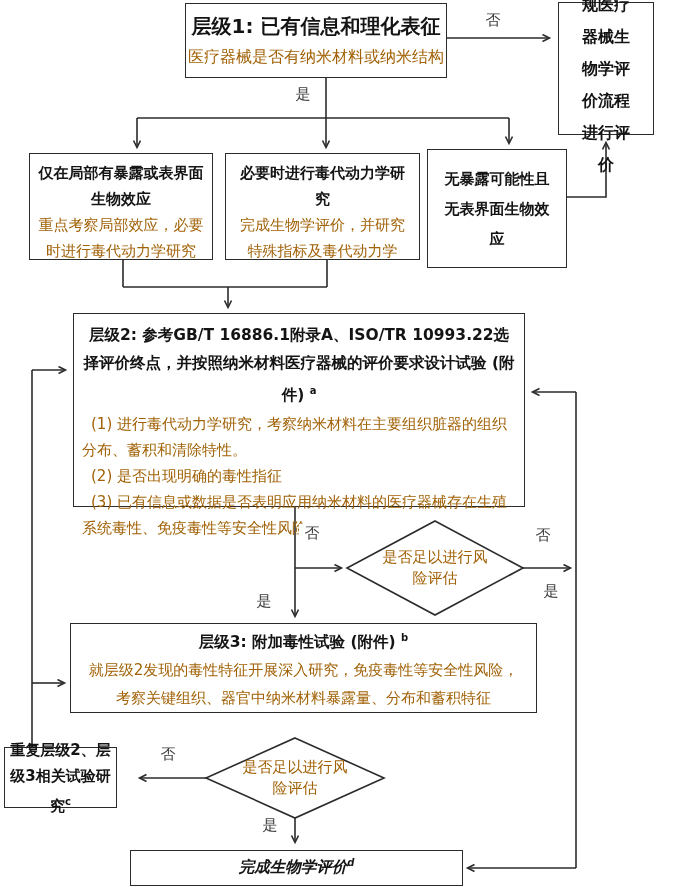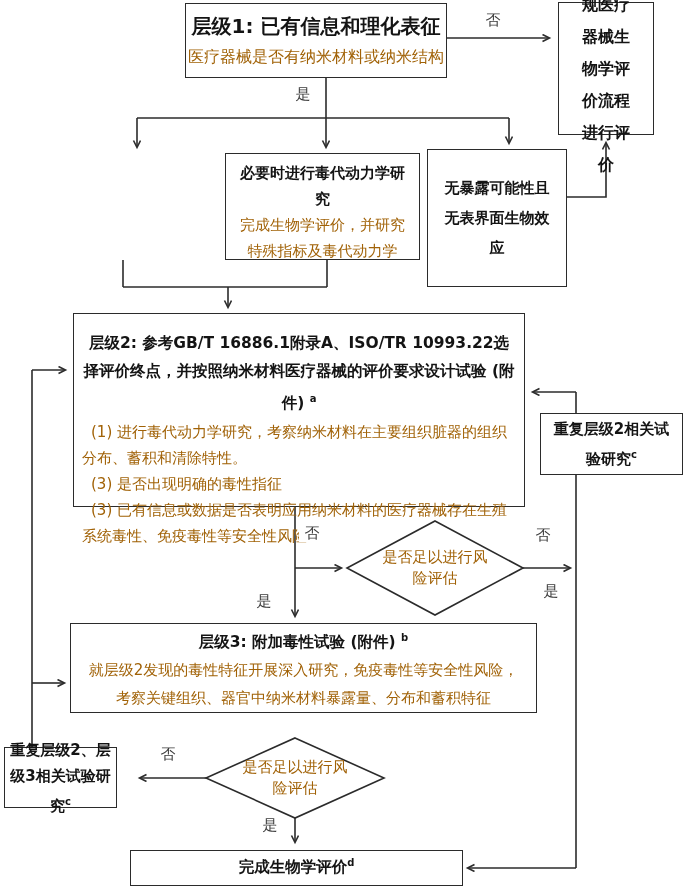--- a/index.html
+++ b/index.html
@@ -27,31 +27,31 @@
   }
   
   #n-level1{left:185px;top:3px;width:262px;height:75px;padding-top:7px;}
   #n-level1 .t{font-size:20px;line-height:31px;}
   #n-level1 .s{font-size:16px;line-height:29px;}
   #n-conventional{left:558px;top:2px;width:96px;height:133px;font-size:16px;line-height:32px;padding:0 17px;}
   #n-local{left:29px;top:153px;width:184px;height:107px;padding:6px 8px;}
   #n-systemic{left:225px;top:153px;width:195px;height:107px;padding:6px 8px;}
   .n3 .t{font-size:15px;line-height:26px;}
   .n3 .s{font-size:15px;line-height:26px;}
-  #n-noexposure{left:427px;top:149px;width:140px;height:138px;font-size:15px;line-height:30px;padding:16px 10px;}
+  #n-noexposure{left:427px;top:149px;width:140px;height:119px;font-size:15px;line-height:30px;padding:16px 10px;}
   #n-level2{left:73px;top:313px;width:452px;height:194px;padding:7px 8px 0 8px;}
-  #n-level2 .t{font-size:15.5px;line-height:28px;margin-top:8px;}
+  #n-level2 .t{font-size:15.5px;line-height:28px;}
   #n-level2 .items{text-align:left;font-size:15px;line-height:26px;margin-top:2px;}
   #n-level2 .items div{text-indent:9px;}
   #n-repeat2{left:540px;top:413px;width:143px;height:62px;font-size:15px;line-height:26px;padding:0 8px;}
   #n-level3{left:70px;top:623px;width:467px;height:90px;padding-top:0;}
   #n-level3 .t{font-size:15.5px;line-height:28px;}
   #n-level3 .s{font-size:15px;line-height:28px;padding:0 14px;}
   #n-repeat23{left:4px;top:747px;width:113px;height:61px;font-size:15px;line-height:26px;padding:0 4px;}
-  #n-complete{left:130px;top:850px;width:333px;height:36px;font-size:15.5px;}
+  #n-complete{left:130px;top:850px;width:333px;height:36px;font-size:15.5px;font-style:italic;}
   #d1-text{left:380px;top:547px;width:110px;}
   #d2-text{left:240px;top:757px;width:110px;}
 </style>
 </head>
 <body>
 
 <div id="stage">
 
   <svg id="wires" width="684" height="887" viewBox="0 0 684 887">
     <defs>
@@ -100,42 +100,43 @@
 
   <div class="node" id="n-level1">
     <div class="t bold">层级1: 已有信息和理化表征</div>
     <div class="s gray">医疗器械是否有纳米材料或纳米结构</div>
   </div>
 
   <div class="node flexc bold" id="n-conventional">
     <div>按照常规医疗器械生物学评价流程进行评价</div>
   </div>
 
+  <div class="node n3" id="n-local">
+    <div class="t bold">仅在局部有暴露或表界面生物效应</div>
+    <div class="s gray">重点考察局部效应，必要时进行毒代动力学研究</div>
+  </div>
 
   <div class="node n3" id="n-systemic">
     <div class="t bold">必要时进行毒代动力学研究</div>
     <div class="s gray">完成生物学评价，并研究特殊指标及毒代动力学</div>
   </div>
 
   <div class="node flexc bold" id="n-noexposure">
     <div>无暴露可能性且无表界面生物效应</div>
   </div>
 
   <div class="node" id="n-level2">
     <div class="t bold"><span>层级2: 参考GB/T 16886.1附录A、ISO/TR 10993.22选择评价终点，并按照纳米材料医疗器械的评价要求设计试验 (附件)</span> <sup>a</sup></div>
     <div class="items gray">
       <div>(1) 进行毒代动力学研究，考察纳米材料在主要组织脏器的组织分布、蓄积和清除特性。</div>
-      <div>(3) 是否出现明确的毒性指征</div>
+      <div>(2) 是否出现明确的毒性指征</div>
       <div>(3) 已有信息或数据是否表明应用纳米材料的医疗器械存在生殖系统毒性、免疫毒性等安全性风险</div>
     </div>
   </div>
 
-  <div class="node flexc bold" id="n-repeat2">
-    <div><span>重复层级2相关试验研究</span><sup>c</sup></div>
-  </div>
 
   <div class="dtext" id="d1-text">是否足以进行风险评估</div>
 
   <div class="node" id="n-level3">
     <div class="t bold"><span>层级3: 附加毒性试验 (附件)</span> <sup>b</sup></div>
     <div class="s gray">就层级2发现的毒性特征开展深入研究，免疫毒性等安全性风险，考察关键组织、器官中纳米材料暴露量、分布和蓄积特征</div>
   </div>
 
   <div class="node flexc bold" id="n-repeat23">
     <div><span>重复层级2、层级3相关试验研究</span><sup>c</sup></div>

